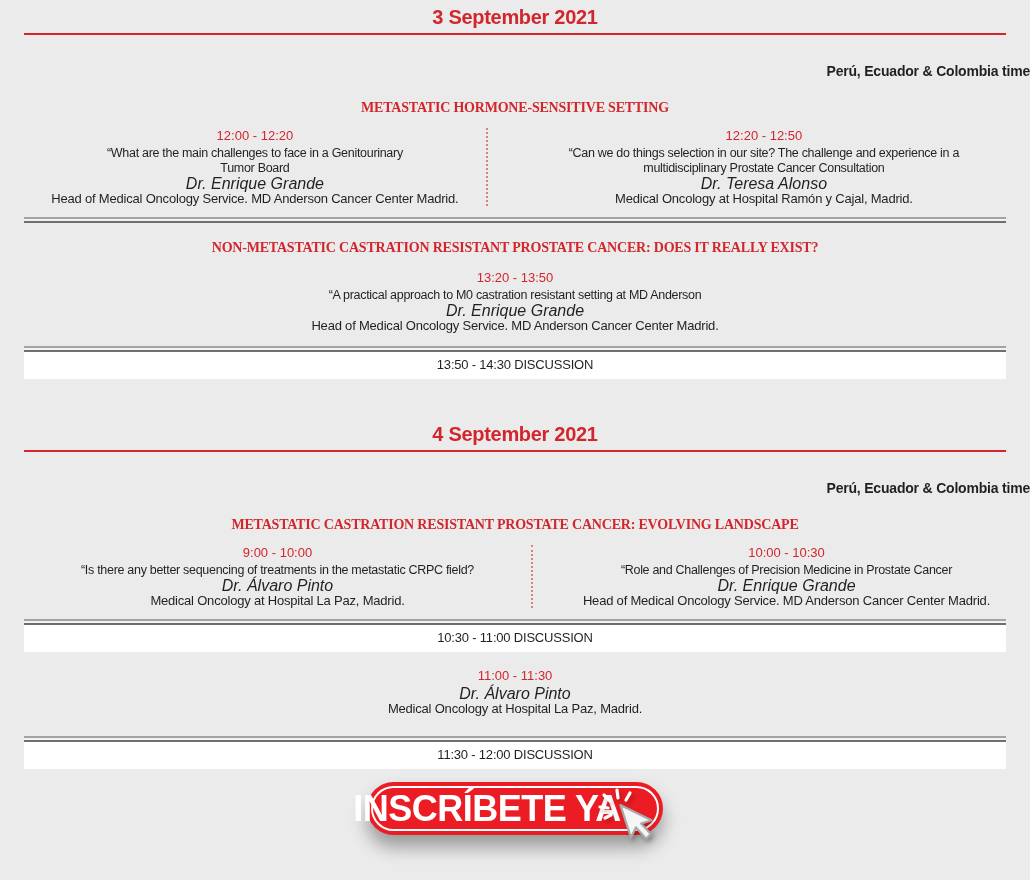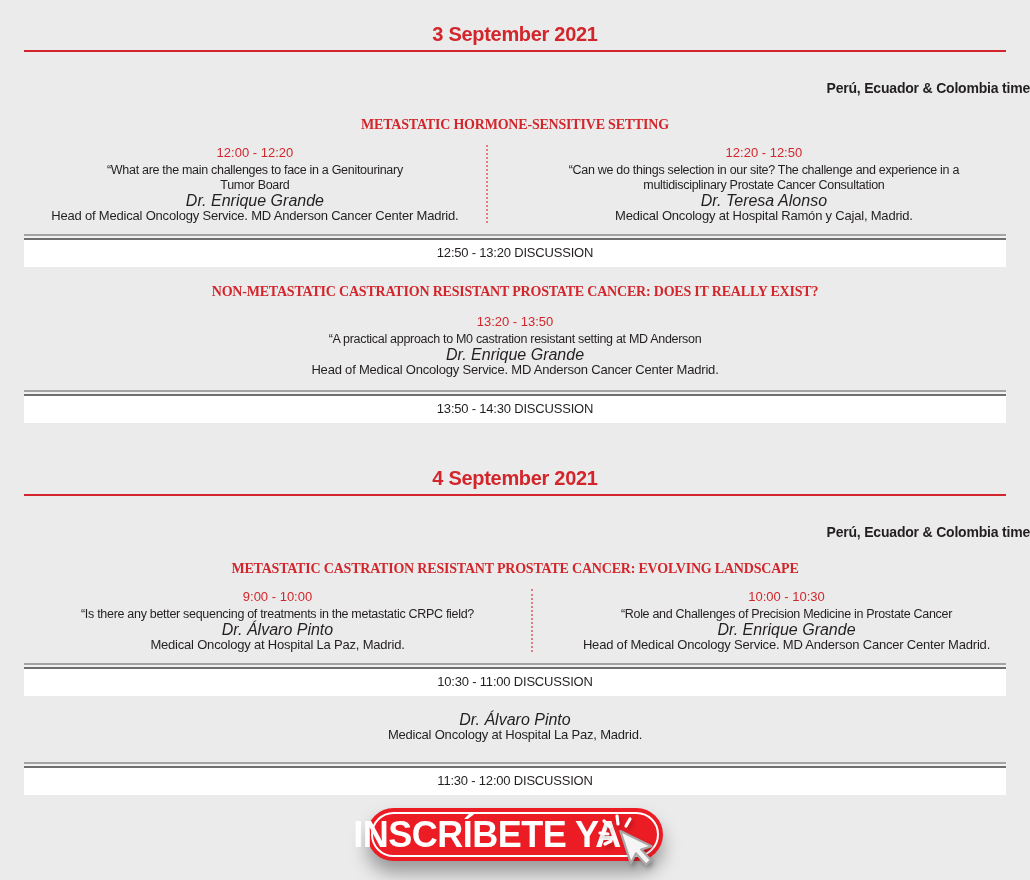--- a/index.html
+++ b/index.html
@@ -5,21 +5,21 @@
   html, body {
     margin: 0;
     padding: 0;
     width: 1030px;
     height: 880px;
     background: #ebebeb;
     font-family: "Liberation Sans", sans-serif;
     color: #231f20;
     overflow: hidden;
   }
-  .page { padding-top: 23px; }
+  .page { padding-top: 6px; }
 
   .date-heading {
     text-align: center;
     color: #d2262c;
     font-size: 20px;
     font-weight: bold;
     line-height: 22px;
     letter-spacing: -0.3px;
   }
   .red-rule {
@@ -163,21 +163,20 @@
       </div>
       <div class="col-r1 session">
         <div class="time">12:20 - 12:50</div>
         <div class="title title-mid">“Can we do things selection in our site? The challenge and experience in a multidisciplinary Prostate Cancer Consultation</div>
         <div class="speaker">Dr. Teresa Alonso</div>
         <div class="affil">Medical Oncology at Hospital Ramón y Cajal, Madrid.</div>
       </div>
     </div>
 
     <div class="double-line"></div>
-    <div class="discussion-bar">12:50 - 13:20 DISCUSSION</div>
 
     <div class="section-heading" style="margin-top:17px;">NON-METASTATIC CASTRATION RESISTANT PROSTATE CANCER: DOES IT REALLY EXIST?</div>
 
     <div class="single-session session">
       <div class="time">13:20 - 13:50</div>
       <div class="title">“A practical approach to M0 castration resistant setting at MD Anderson</div>
       <div class="speaker">Dr. Enrique Grande</div>
       <div class="affil">Head of Medical Oncology Service. MD Anderson Cancer Center Madrid.</div>
     </div>
 
@@ -206,20 +205,21 @@
         <div class="title">“Role and Challenges of Precision Medicine in Prostate Cancer</div>
         <div class="speaker">Dr. Enrique Grande</div>
         <div class="affil">Head of Medical Oncology Service. MD Anderson Cancer Center Madrid.</div>
       </div>
     </div>
 
     <div class="double-line"></div>
     <div class="discussion-bar">10:30 - 11:00 DISCUSSION</div>
 
     <div class="single-session session mt16">
+      <div class="time">11:00 - 11:30</div>
       <div class="speaker">Dr. Álvaro Pinto</div>
       <div class="affil">Medical Oncology at Hospital La Paz, Madrid.</div>
     </div>
 
     <div class="double-line mt20"></div>
     <div class="discussion-bar">11:30 - 12:00 DISCUSSION</div>
   </div>
 
   <div class="cta-wrap">
     <button class="cta-button">

